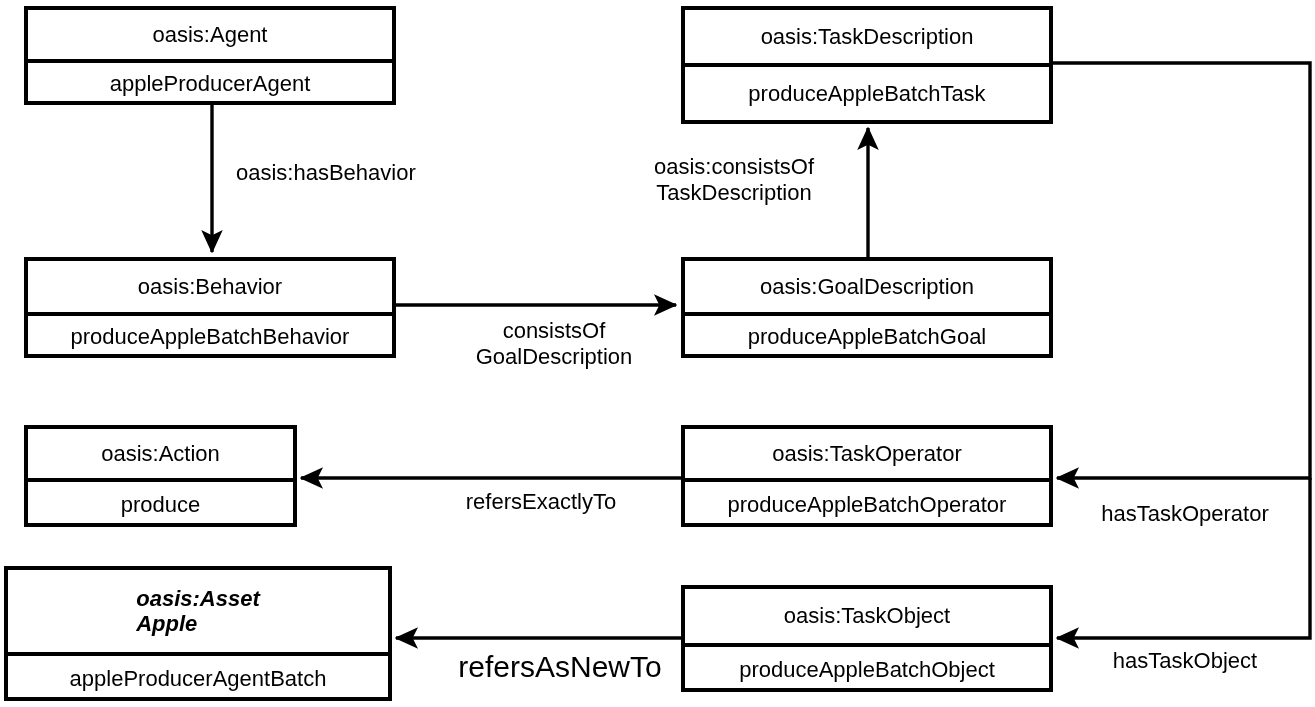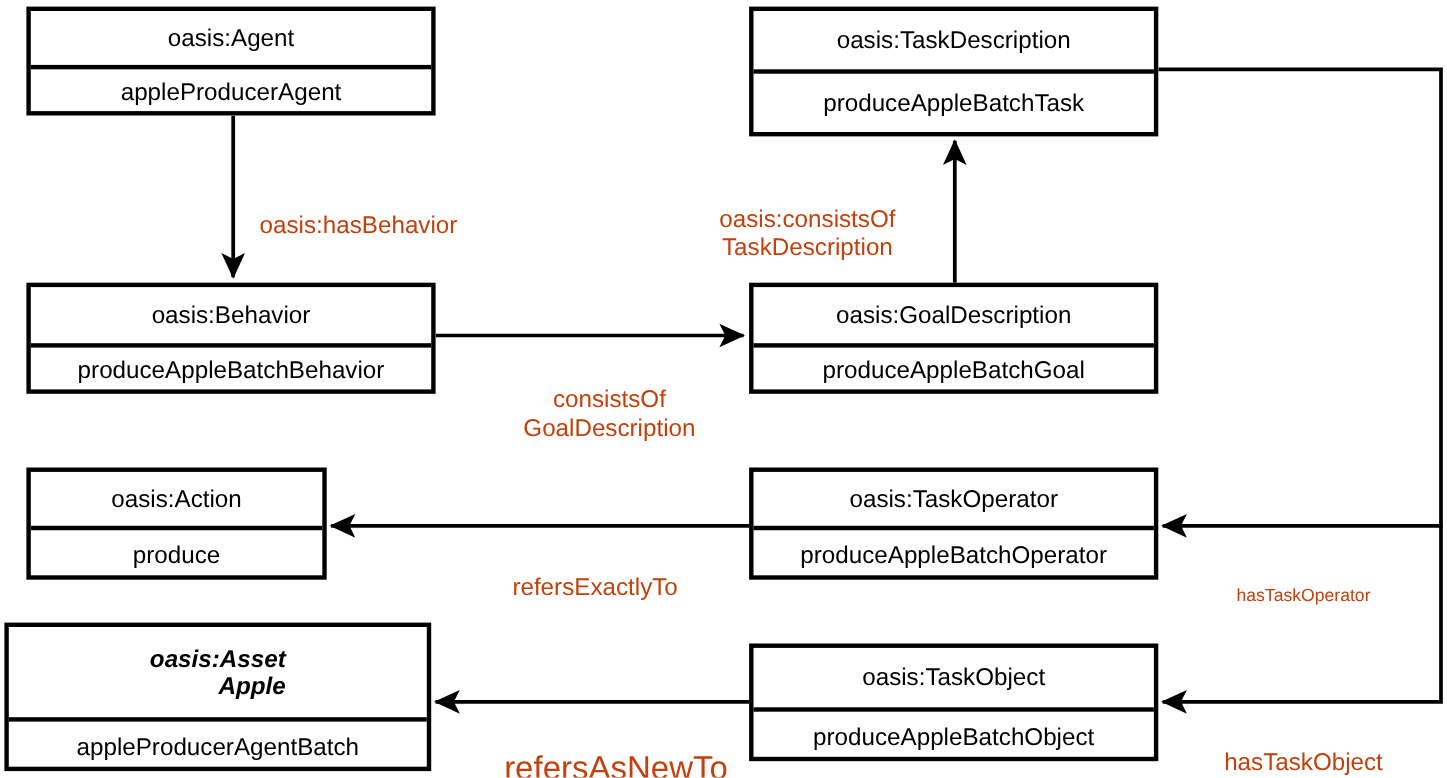--- a/index.html
+++ b/index.html
@@ -26,21 +26,21 @@
     border: 4px solid #000000;
     background: #ffffff;
     display: flex;
     flex-direction: column;
   }
   .uml-box .box-head {
     box-sizing: border-box;
     display: flex;
     align-items: center;
     justify-content: center;
-    text-align: right;
+    text-align: left;
     border-bottom: 4px solid #000000;
     line-height: 1.14;
     padding: 16px 4px;
     white-space: pre-line;
   }
   .uml-box .box-body {
     box-sizing: border-box;
     display: flex;
     align-items: center;
     justify-content: center;
@@ -51,22 +51,21 @@
   }
   .uml-box.bold-head .box-head {
     font-weight: bold;
   }
   
   .edge-label {
     position: absolute;
     text-align: center;
     line-height: 1.16;
     white-space: pre-line;
-    color: #c2410c;
-    margin-top: 32px;
+    color: #000000;
   }
   
   #edges {
     position: absolute;
     left: 0;
     top: 0;
     width: 1315px;
     height: 707px;
     pointer-events: none;
   }
@@ -156,19 +155,19 @@
   <div class="edge-label" style="left:236px; top:160px; width:300px; font-size:22px; text-align:left;">oasis:hasBehavior</div>
 
   <div class="edge-label" style="left:616px; top:154px; width:236px; font-size:22px;text-align:center;">oasis:consistsOf
 TaskDescription</div>
 
   <div class="edge-label" style="left:419px; top:318px; width:270px; font-size:22px;">consistsOf
 GoalDescription</div>
 
   <div class="edge-label" style="left:415px; top:489px; width:252px; font-size:22px;">refersExactlyTo</div>
 
-  <div class="edge-label" style="left:1066px; top:501px; width:238px; font-size:16px;">hasTaskOperator</div>
+  <div class="edge-label" style="left:1066px; top:501px; width:238px; font-size:22px;">hasTaskOperator</div>
 
   <div class="edge-label" style="left:434px; top:650px; width:252px; font-size:30px;text-align:center;">refersAsNewTo</div>
 
   <div class="edge-label" style="left:1074px; top:648px; width:222px; font-size:22px;">hasTaskObject</div>
 
 </div>
 
 </body></html>

